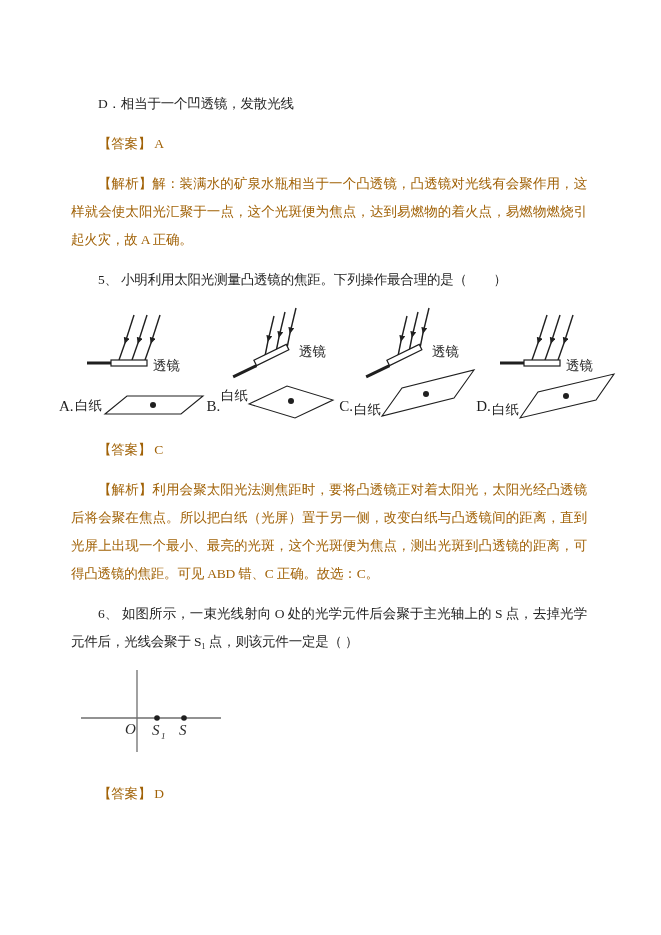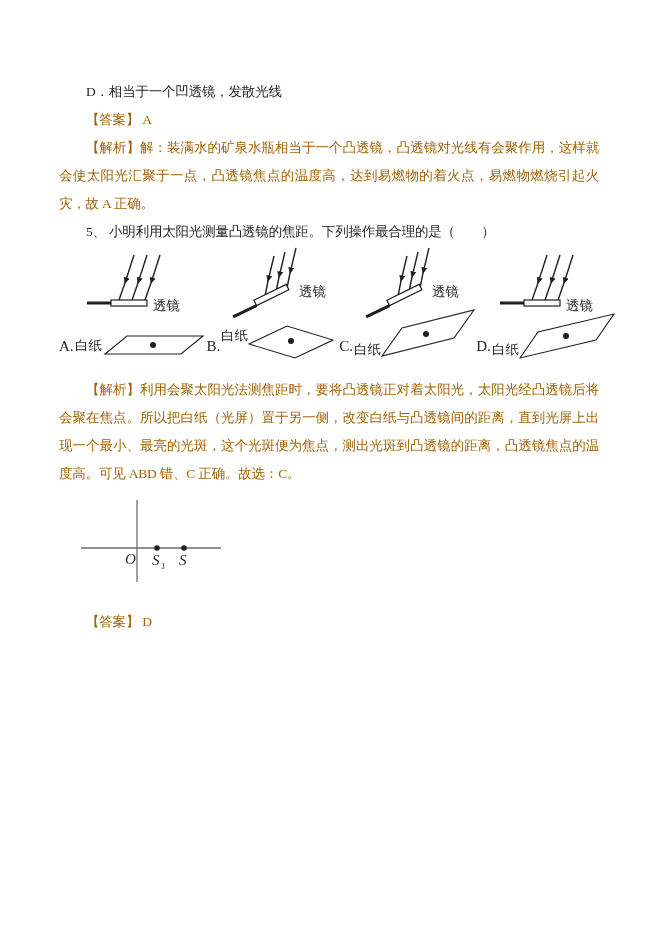--- a/index.html
+++ b/index.html
@@ -2,21 +2,21 @@
 <html><head>
 <meta charset="utf-8">
 <style>
   html,body { margin:0; padding:0; background:#ffffff; }
   body {
     width:661px; height:935px; overflow:hidden;
     font-family:"Liberation Serif","DejaVu Serif",serif;
     color:#1f1f1f;
   }
   .page { box-sizing:border-box; width:661px; height:935px; padding:78px 62px 0 59px; background:#fff; }
-  p.line { margin:0; font-size:13.5px; line-height:28px; text-align:justify; letter-spacing:-0.2px; }
+  p.line { margin:12px; font-size:13.5px; line-height:28px; text-align:justify; letter-spacing:-0.2px; }
   .indent { text-indent:27px; }
   .red { color:#a16207; }
   .mb14 { margin-bottom:14px; }
   .mb13 { margin-bottom:13px; }
   .mb21 { margin-bottom:21px; }
   .mb12 { margin-bottom:12px; }
   .mb8  { margin-bottom:8px; }
   .mb17 { margin-bottom:17px; }
   .ans-letter { padding-left:3px; }
   .figrow { display:flex; justify-content:space-between; align-items:flex-end; margin:0 0 12px 0; }
@@ -29,21 +29,21 @@
 </style>
 </head>
 <body>
 
 <div class="page">
 
   <p class="line indent mb14">D．相当于一个凹透镜，发散光线</p>
 
   <p class="line indent red mb14"><span>【答案】</span><span class="ans-letter">A</span></p>
 
-  <p class="line indent red mb21">【解析】解：装满水的矿泉水瓶相当于一个凸透镜，凸透镜对光线有会聚作用，这样就会使太阳光汇聚于一点，凸透镜焦点的温度高，达到易燃物的着火点，易燃物燃烧引起火灾，故 A 正确。</p>
+  <p class="line indent red mb21">【解析】解：装满水的矿泉水瓶相当于一个凸透镜，凸透镜对光线有会聚作用，这样就会使太阳光汇聚于一点，这个光斑便为焦点，达到易燃物的着火点，易燃物燃烧引起火灾，故 A 正确。</p>
 
   <p class="line indent">5、 小明利用太阳光测量凸透镜的焦距。下列操作最合理的是（　　）</p>
 
   <div class="figrow">
 
     <div class="opt">
       <span class="optletter">A.</span>
       <svg width="132" height="118" viewBox="0 0 132 118">
         <defs>
           <marker id="ah" markerUnits="userSpaceOnUse" markerWidth="8" markerHeight="7" refX="5.5" refY="3" orient="auto">
@@ -137,23 +137,25 @@
         <text class="cjk" x="74" y="64">透镜</text>
         <g>
           <polygon points="28,112 46,86 122,68 104,94" fill="#ffffff" stroke="#1f1f1f" stroke-width="1.1"></polygon>
           <circle cx="74" cy="90" r="3" fill="#1f1f1f"></circle>
         </g>
         <text class="cjk" x="0" y="108">白纸</text>
       </svg>
     </div>
   </div>
 
+  <p class="line indent red mb13"><span>【答案】</span><span class="ans-letter">C</span></p>
 
-  <p class="line indent red mb8">【解析】利用会聚太阳光法测焦距时，要将凸透镜正对着太阳光，太阳光经凸透镜后将会聚在焦点。所以把白纸（光屏）置于另一侧，改变白纸与凸透镜间的距离，直到光屏上出现一个最小、最亮的光斑，这个光斑便为焦点，测出光斑到凸透镜的距离，凸透镜焦点的温度高。可见 ABD 错、C 正确。故选：C。</p>
+  <p class="line indent red mb8">【解析】利用会聚太阳光法测焦距时，要将凸透镜正对着太阳光，太阳光经凸透镜后将会聚在焦点。所以把白纸（光屏）置于另一侧，改变白纸与凸透镜间的距离，直到光屏上出现一个最小、最亮的光斑，这个光斑便为焦点，测出光斑到凸透镜的距离，可得凸透镜的焦距。可见 ABD 错、C 正确。故选：C。</p>
 
+  <p class="line indent">6、 如图所示，一束光线射向 O 处的光学元件后会聚于主光轴上的 S 点，去掉光学元件后，光线会聚于 S₁ 点，则该元件一定是（  ）</p>
 
   <div class="q6fig">
     <svg width="170" height="96" viewBox="0 0 170 96">
       <line x1="64" y1="2" x2="64" y2="84" stroke="#6e6e6e" stroke-width="1.3"></line>
       <line x1="8" y1="50" x2="148" y2="50" stroke="#6e6e6e" stroke-width="1.3"></line>
       <circle cx="84" cy="50" r="2.8" fill="#1f1f1f"></circle>
       <circle cx="111" cy="50" r="2.8" fill="#1f1f1f"></circle>
       <text class="math" x="52" y="66" font-size="15">O</text>
       <text class="math" x="79" y="67" font-size="15">S</text>
       <text class="math" x="88" y="71" font-size="9">1</text>

